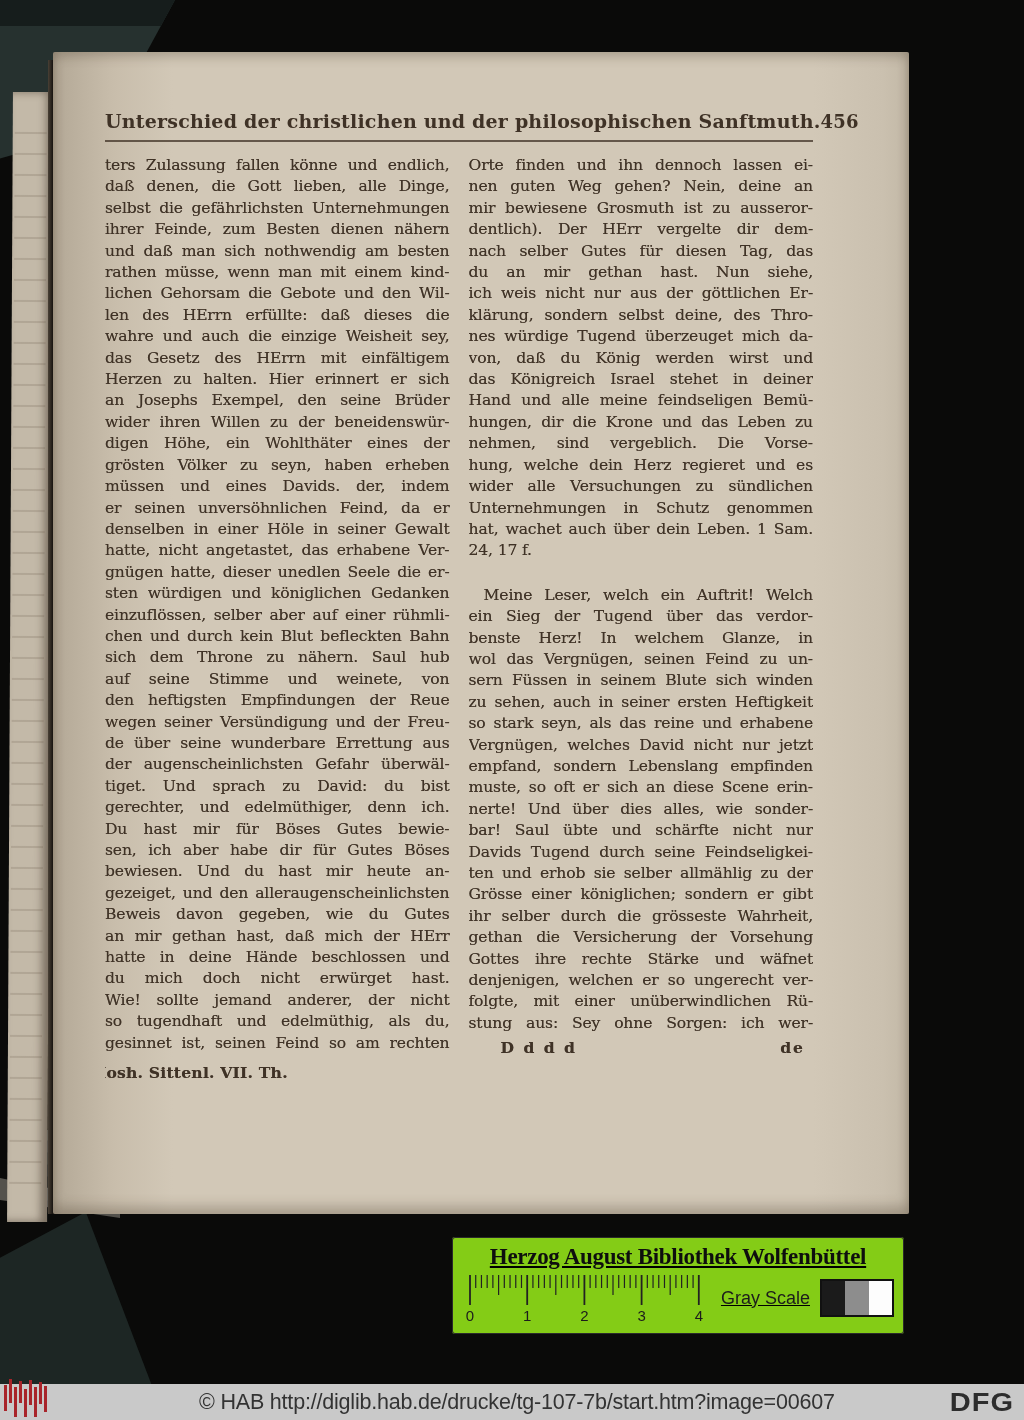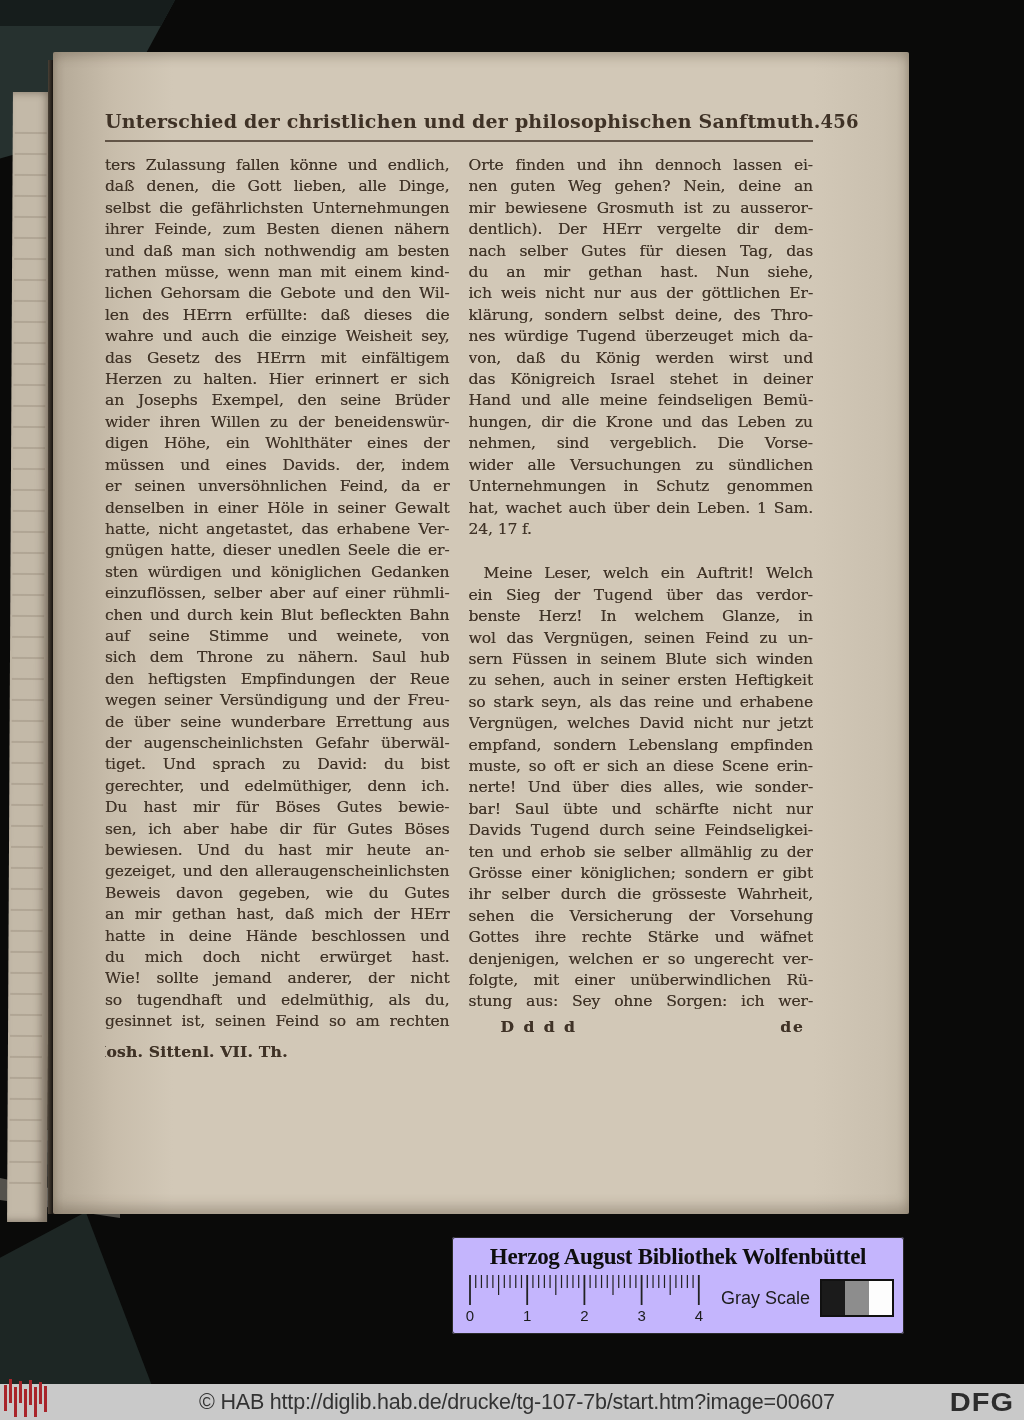--- a/index.html
+++ b/index.html
@@ -33,23 +33,23 @@
   .tline{font-size:15.6px;line-height:21.4px;white-space:nowrap;letter-spacing:-.15px;
          text-align:justify;text-align-last:justify;text-shadow:0 0 .5px rgba(63,50,38,.65);}
   .tline.short{text-align:left;text-align-last:left;}
   .para-gap{height:23px;}
   .para2 .tline:first-child{text-indent:15px;}
   .col-footer{margin:9px 0 0 -16px;font-size:15.6px;font-weight:bold;letter-spacing:.2px;
               text-shadow:0 0 .5px rgba(63,50,38,.65);}
   .sig-row{display:flex;justify-content:space-between;padding:4px 8px 0 32px;
            font-size:15.6px;font-weight:bold;letter-spacing:2px;text-shadow:0 0 .5px rgba(63,50,38,.6);}
   
-  .card{position:absolute;left:452px;top:1237px;width:452px;height:97px;background:#c4b5fd;
+  .card{position:absolute;left:452px;top:1237px;width:452px;height:97px;background:#84cc16;
         border-radius:3px;box-shadow:0 0 0 1px #2a2a2a inset;padding:6px 10px;box-sizing:border-box;
-        font-family:"Liberation Serif",serif;}
+        font-family:"Liberation Serif",serif;text-decoration:underline;}
   .card-title{font-weight:bold;font-size:23px;line-height:28px;color:#0e0e0e;text-align:center;
               white-space:nowrap;letter-spacing:-.3px;}
   .card-row{display:flex;align-items:center;gap:10px;margin-top:2px;}
   .gray-label{font-family:"Liberation Sans",sans-serif;font-size:18px;color:#1c1c1c;white-space:nowrap;text-align:right;}
   .gray-swatch{display:flex;width:72px;height:34px;border:2px solid #111;background:#fff;}
   .gray-swatch div{flex:1;}
   .gs-black{background:#1b1b1b;}
   .gs-gray{background:#8d8d8d;}
   .gs-white{background:#fdfdfd;}
   
@@ -93,30 +93,31 @@
               <div class="tline">und daß man sich nothwendig am besten</div>
               <div class="tline">rathen müsse, wenn man mit einem kind-</div>
               <div class="tline">lichen Gehorsam die Gebote und den Wil-</div>
               <div class="tline">len des HErrn erfüllte: daß dieses die</div>
               <div class="tline">wahre und auch die einzige Weisheit sey,</div>
               <div class="tline">das Gesetz des HErrn mit einfältigem</div>
               <div class="tline">Herzen zu halten.  Hier erinnert er sich</div>
               <div class="tline">an Josephs Exempel, den seine Brüder</div>
               <div class="tline">wider ihren Willen zu der beneidenswür-</div>
               <div class="tline">digen Höhe, ein Wohlthäter eines der</div>
+              <div class="tline">grösten Völker zu seyn, haben erheben</div>
               <div class="tline">müssen und eines Davids. der, indem</div>
               <div class="tline">er seinen unversöhnlichen Feind, da er</div>
               <div class="tline">denselben in einer Höle in seiner Gewalt</div>
               <div class="tline">hatte, nicht angetastet, das erhabene Ver-</div>
               <div class="tline">gnügen hatte, dieser unedlen Seele die er-</div>
               <div class="tline">sten würdigen und königlichen Gedanken</div>
               <div class="tline">einzuflössen, selber aber auf einer rühmli-</div>
               <div class="tline">chen und durch kein Blut befleckten Bahn</div>
+              <div class="tline">sich dem Throne zu nähern.  Saul hub</div>
               <div class="tline">auf seine Stimme und weinete, von</div>
-              <div class="tline">sich dem Throne zu nähern.  Saul hub</div>
               <div class="tline">den heftigsten Empfindungen der Reue</div>
               <div class="tline">wegen seiner Versündigung und der Freu-</div>
               <div class="tline">de über seine wunderbare Errettung aus</div>
               <div class="tline">der augenscheinlichsten Gefahr überwäl-</div>
               <div class="tline">tiget.  Und sprach zu David: du bist</div>
               <div class="tline">gerechter, und edelmüthiger, denn ich.</div>
               <div class="tline">Du hast mir für Böses Gutes bewie-</div>
               <div class="tline">sen, ich aber habe dir für Gutes Böses</div>
               <div class="tline">bewiesen.  Und du hast mir heute an-</div>
               <div class="tline">gezeiget, und den alleraugenscheinlichsten</div>
@@ -139,20 +140,21 @@
               <div class="tline">nach selber Gutes für diesen Tag, das</div>
               <div class="tline">du an mir gethan hast.   Nun siehe,</div>
               <div class="tline">ich weis nicht nur aus der göttlichen Er-</div>
               <div class="tline">klärung, sondern selbst deine, des Thro-</div>
               <div class="tline">nes würdige Tugend überzeuget mich da-</div>
               <div class="tline">von, daß du König werden wirst und</div>
               <div class="tline">das Königreich Israel stehet in deiner</div>
               <div class="tline">Hand und alle meine feindseligen Bemü-</div>
               <div class="tline">hungen, dir die Krone und das Leben zu</div>
               <div class="tline">nehmen, sind vergeblich.   Die Vorse-</div>
+              <div class="tline">hung, welche dein Herz regieret und es</div>
               <div class="tline">wider alle Versuchungen zu sündlichen</div>
               <div class="tline">Unternehmungen in Schutz genommen</div>
               <div class="tline">hat, wachet auch über dein Leben. 1 Sam.</div>
               <div class="tline short">24, 17 f.</div>
             </div>
           <div class="para-gap"></div>
           <div class="para2">
               <div class="tline">Meine Leser, welch ein Auftrit! Welch</div>
               <div class="tline">ein Sieg der Tugend über das verdor-</div>
               <div class="tline">benste Herz!  In welchem Glanze, in</div>
@@ -162,21 +164,21 @@
               <div class="tline">so stark seyn, als das reine und erhabene</div>
               <div class="tline">Vergnügen, welches David nicht nur jetzt</div>
               <div class="tline">empfand, sondern Lebenslang empfinden</div>
               <div class="tline">muste, so oft er sich an diese Scene erin-</div>
               <div class="tline">nerte!  Und über dies alles, wie sonder-</div>
               <div class="tline">bar!  Saul übte und schärfte nicht nur</div>
               <div class="tline">Davids Tugend durch seine Feindseligkei-</div>
               <div class="tline">ten und erhob sie selber allmählig zu der</div>
               <div class="tline">Grösse einer königlichen; sondern er gibt</div>
               <div class="tline">ihr selber durch die grösseste Wahrheit,</div>
-              <div class="tline">sehen die Versicherung der Vorsehung</div>
+              <div class="tline">gethan die Versicherung der Vorsehung</div>
               <div class="tline">Gottes ihre rechte Stärke und wäfnet</div>
               <div class="tline">denjenigen, welchen er so ungerecht ver-</div>
               <div class="tline">folgte, mit einer unüberwindlichen Rü-</div>
               <div class="tline">stung aus: Sey ohne Sorgen: ich wer-</div>
             </div>
           <div class="sig-row">
             <span>D d d d</span>
             <span>de</span>
           </div>
         </div>

